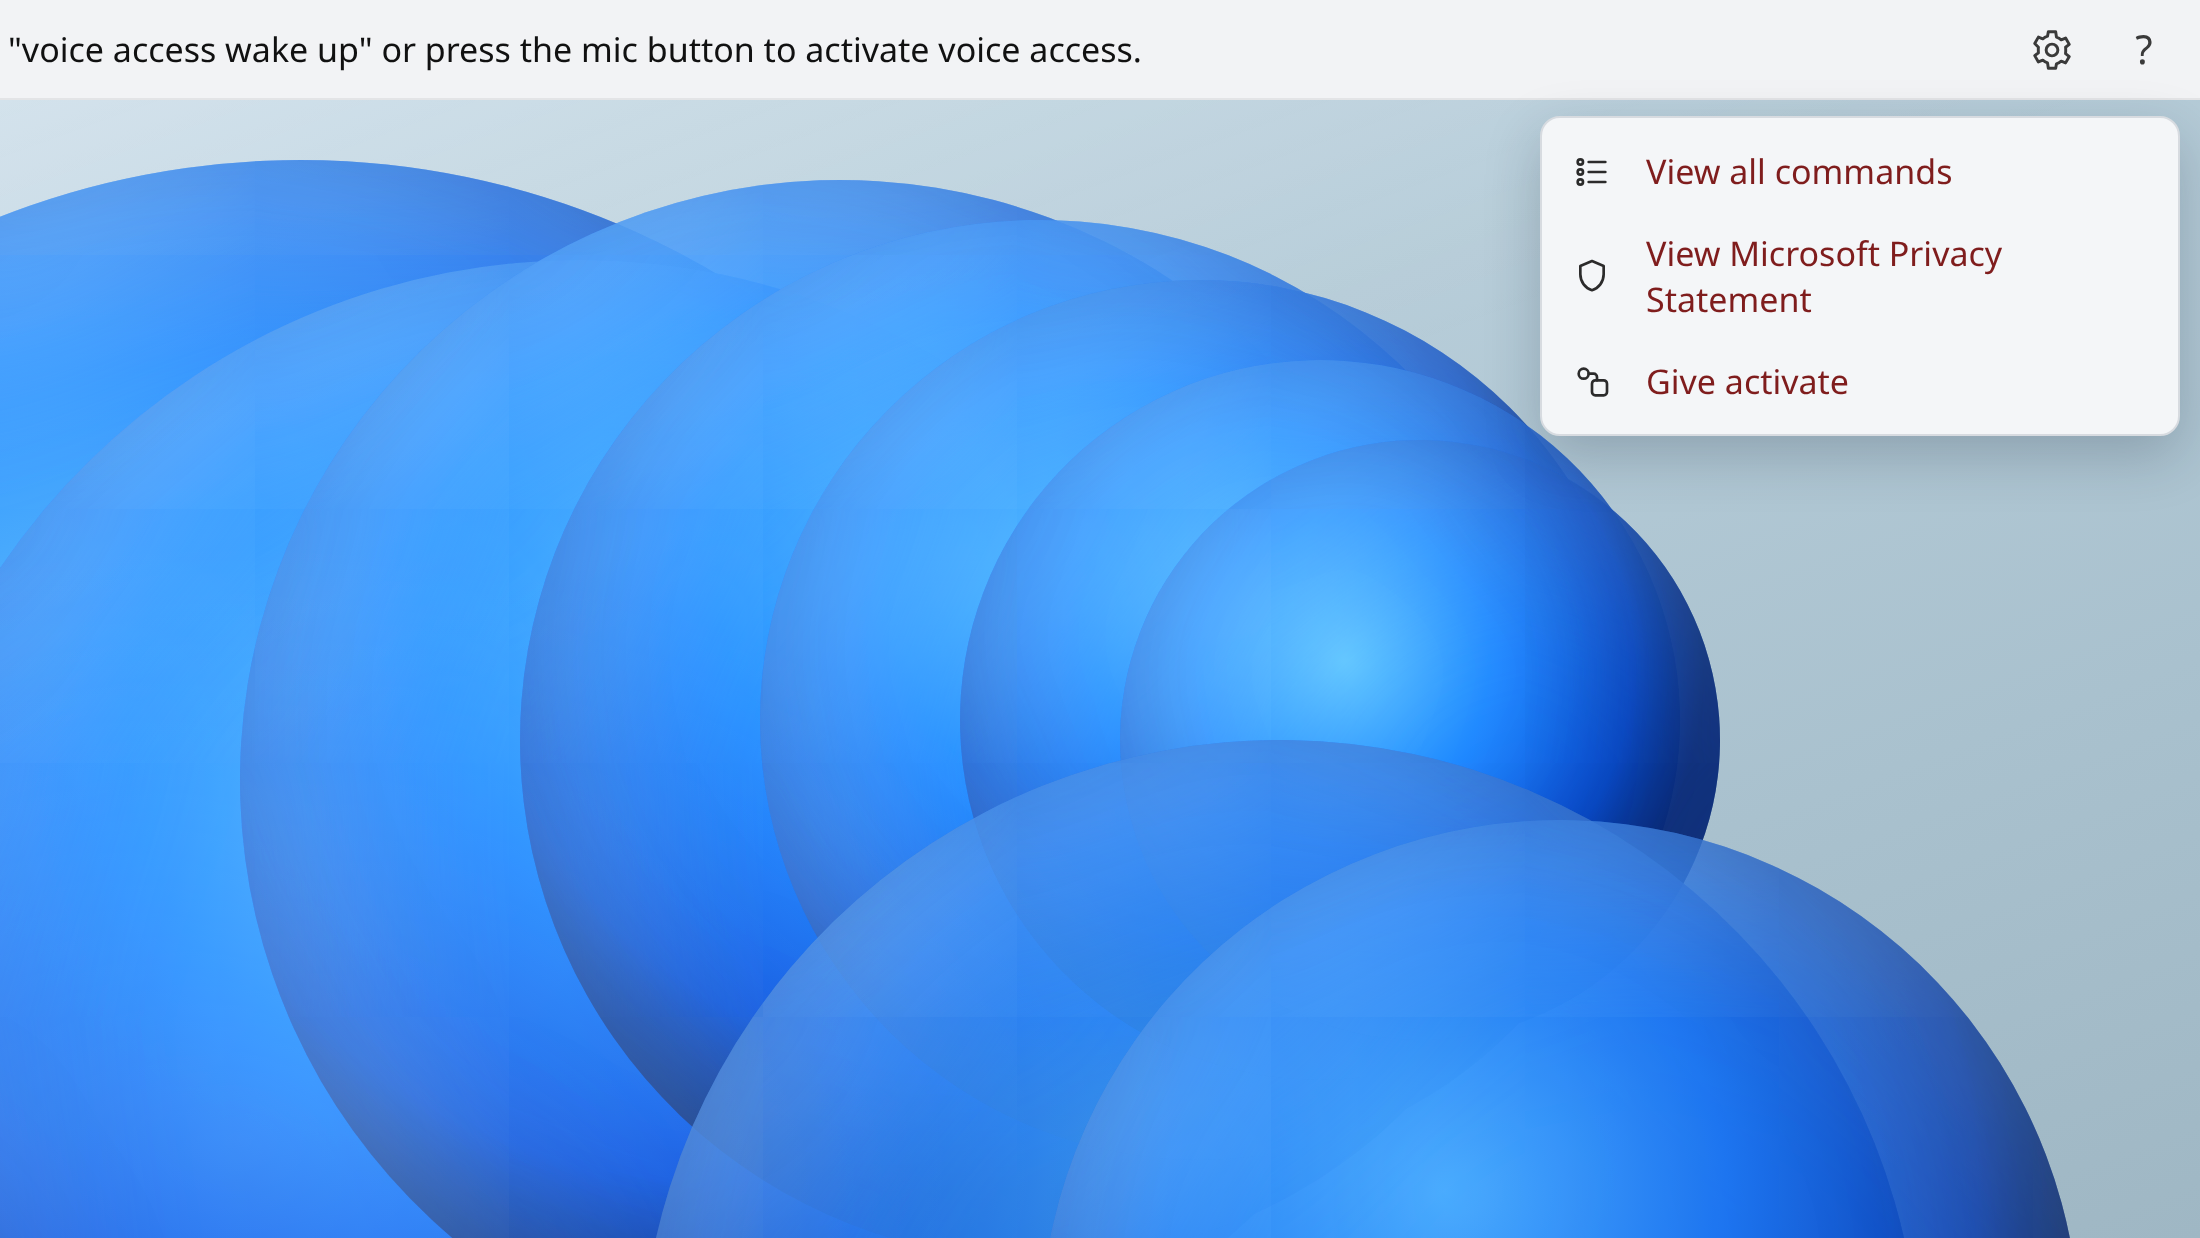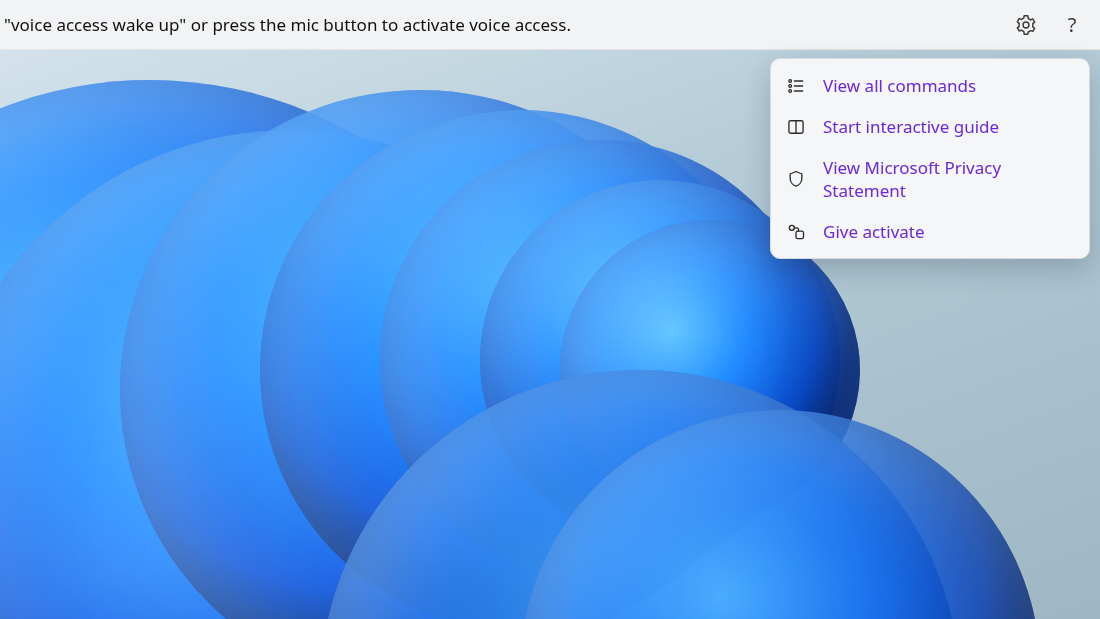--- a/index.html
+++ b/index.html
@@ -84,21 +84,21 @@
       box-shadow: 0 10px 28px rgba(20, 30, 50, .22);
       padding: 6px 0;
       z-index: 20;
     }
     .menu-item {
       display: flex;
       align-items: center;
       gap: 16px;
       padding: 9px 18px 9px 14px;
       font-size: 17px;
-      color: #6d28d9;
+      color: #7f1d1d;
       cursor: pointer;
     }
     .menu-item .mi-icon {
       width: 22px; height: 22px; flex: 0 0 22px;
       display: flex; align-items: center; justify-content: center;
       color: #2b2b2b;
     }
     .mi-label { flex: 1; }
 
     svg { display: block; }
@@ -146,29 +146,20 @@
           <line x1="10" y1="6" x2="20" y2="6"></line>
         <circle cx="5" cy="12" r="1.6"></circle>
           <line x1="10" y1="12" x2="20" y2="12"></line>
         <circle cx="5" cy="18" r="1.6"></circle>
           <line x1="10" y1="18" x2="20" y2="18"></line>
       </svg>
     </span>
     <span class="mi-label">View all commands</span>
   </div>
 
-  <div class="menu-item">
-    <span class="mi-icon">
-      <svg width="20" height="20" viewBox="0 0 24 24" fill="none" stroke="currentColor" stroke-width="1.6" stroke-linecap="round" stroke-linejoin="round">
-        <rect x="3.5" y="4.5" width="17" height="15" rx="2"></rect>
-        <line x1="12" y1="4.5" x2="12" y2="19.5"></line>
-      </svg>
-    </span>
-    <span class="mi-label">Start interactive guide</span>
-  </div>
 
 
   <div class="menu-item">
     <span class="mi-icon">
       <svg width="20" height="20" viewBox="0 0 24 24" fill="none" stroke="currentColor" stroke-width="1.6" stroke-linecap="round" stroke-linejoin="round">
         <path d="M12 3l7 3v5c0 4.5-3 8.4-7 9.5-4-1.1-7-5-7-9.5V6l7-3z"></path>
       </svg>
     </span>
     <span class="mi-label">View Microsoft Privacy Statement</span>
   </div>

